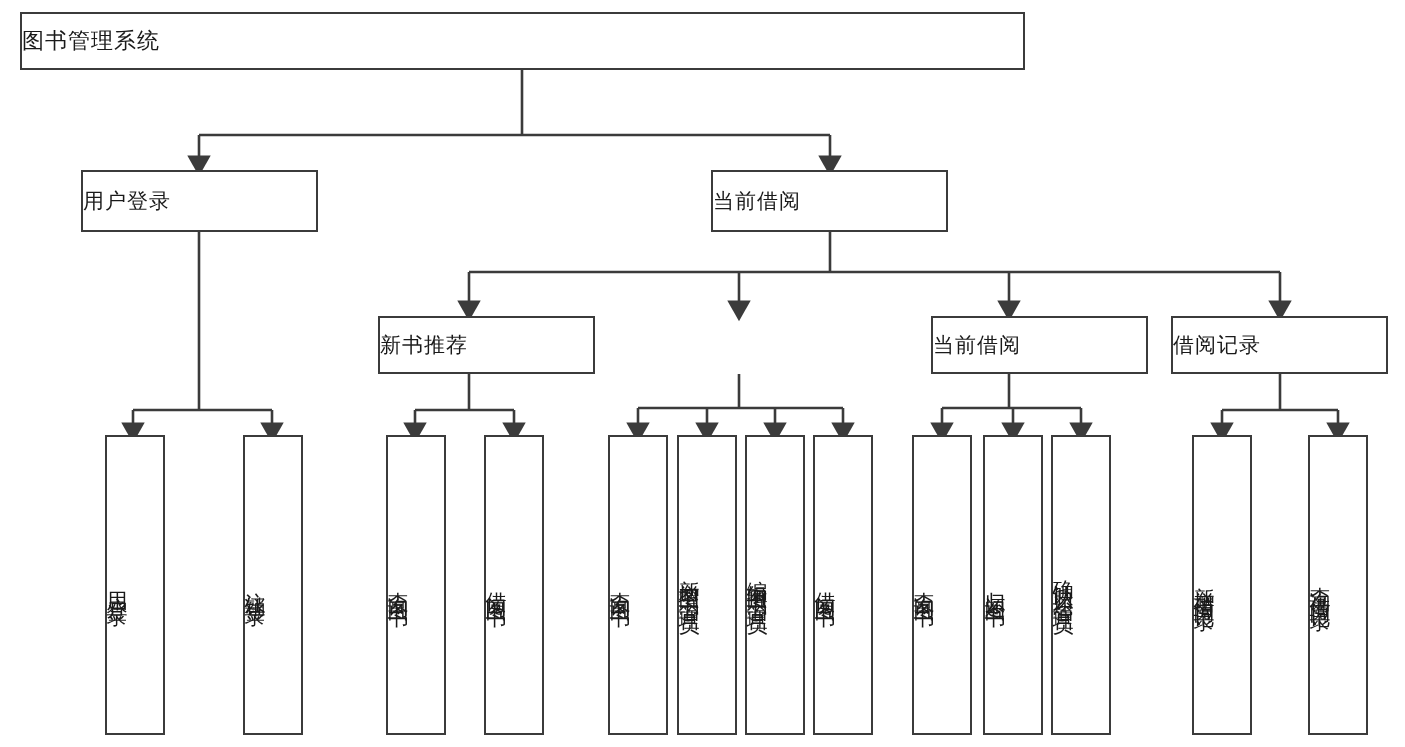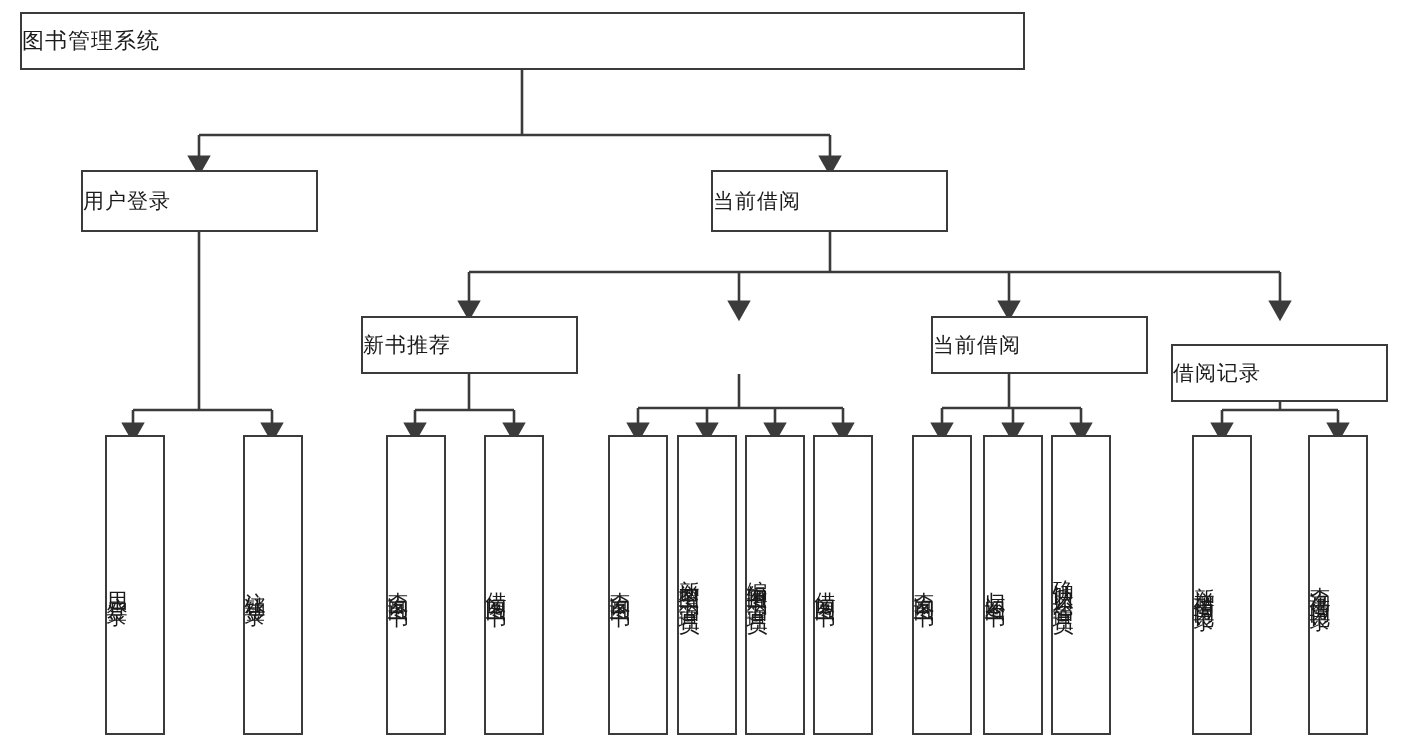--- a/index.html
+++ b/index.html
@@ -119,27 +119,27 @@
     <span>图书管理系统</span>
   </div>
 
   <div class="node horiz" style="left:81px; top:170px; width:237px; height:62px;">
     <span>用户登录</span>
   </div>
   <div class="node horiz" style="left:711px; top:170px; width:237px; height:62px;">
     <span>当前借阅</span>
   </div>
 
-  <div class="node horiz" style="left:361px; top:316px; width:217px; height:58px;">
+  <div class="node horiz" style="left:378px; top:316px; width:217px; height:58px;">
     <span>新书推荐</span>
   </div>
   <div class="node horiz" style="left:901px; top:316px; width:217px; height:58px;margin-left:30px;">
     <span>当前借阅</span>
   </div>
-  <div class="node horiz" style="left:1171px; top:316px; width:217px; height:58px;margin-top:28px;">
+  <div class="node horiz" style="left:1171px; top:316px; width:217px; height:58px;">
     <span>借阅记录</span>
   </div>
 
   <div class="node vert" style="left:105px; top:435px; width:60px; height:300px;">
     <span class="vlabel">用户登录</span>
   </div>
   <div class="node vert" style="left:243px; top:435px; width:60px; height:300px;">
     <span class="vlabel">注销登录</span>
   </div>
 

